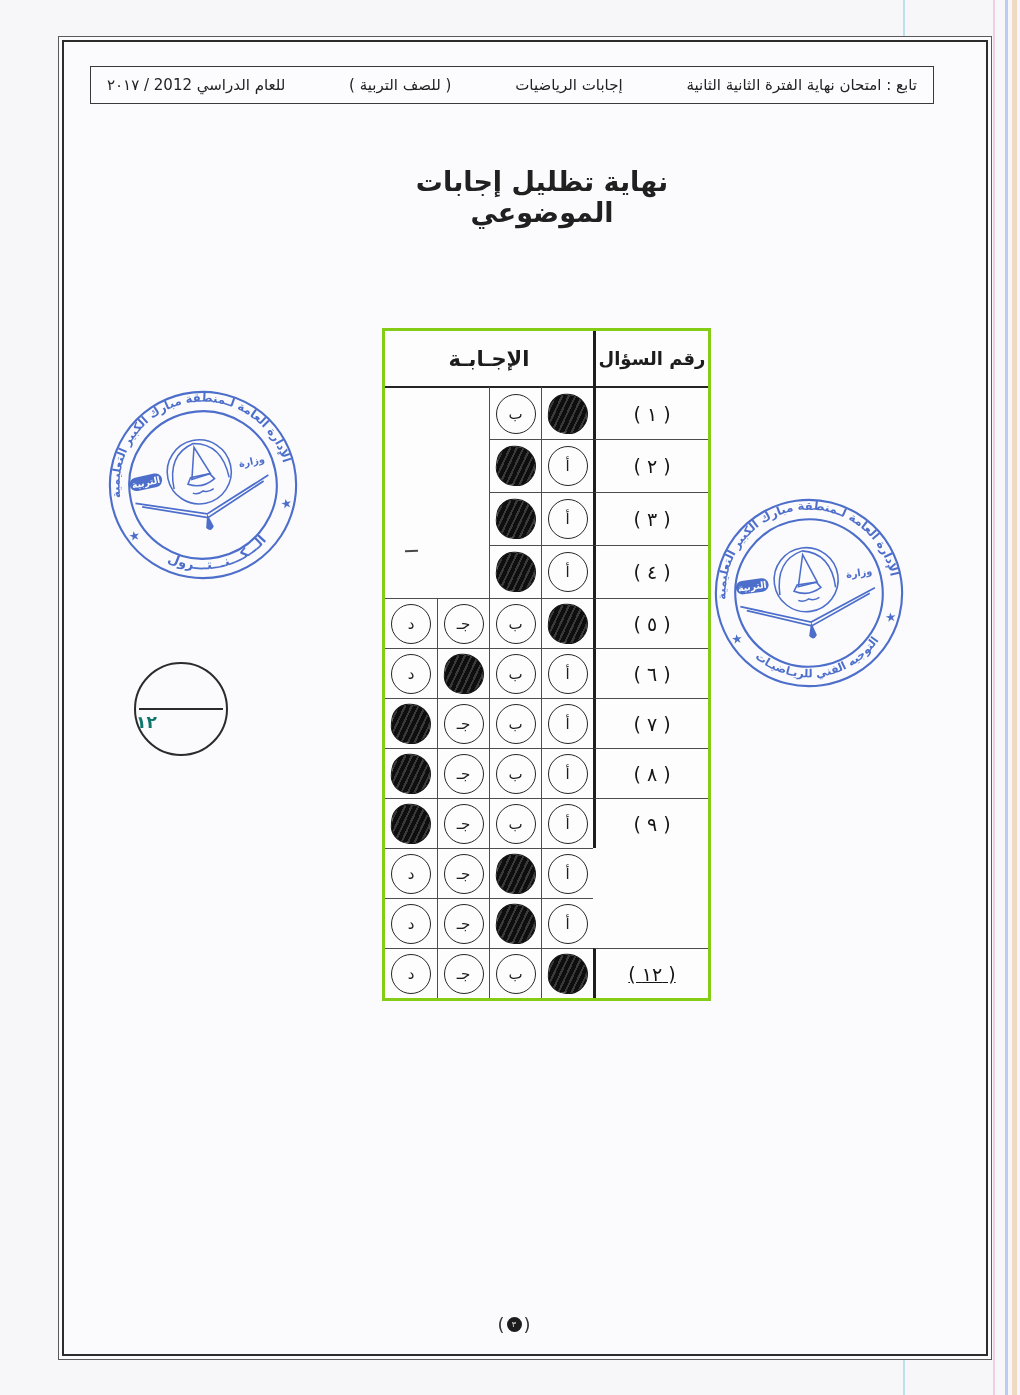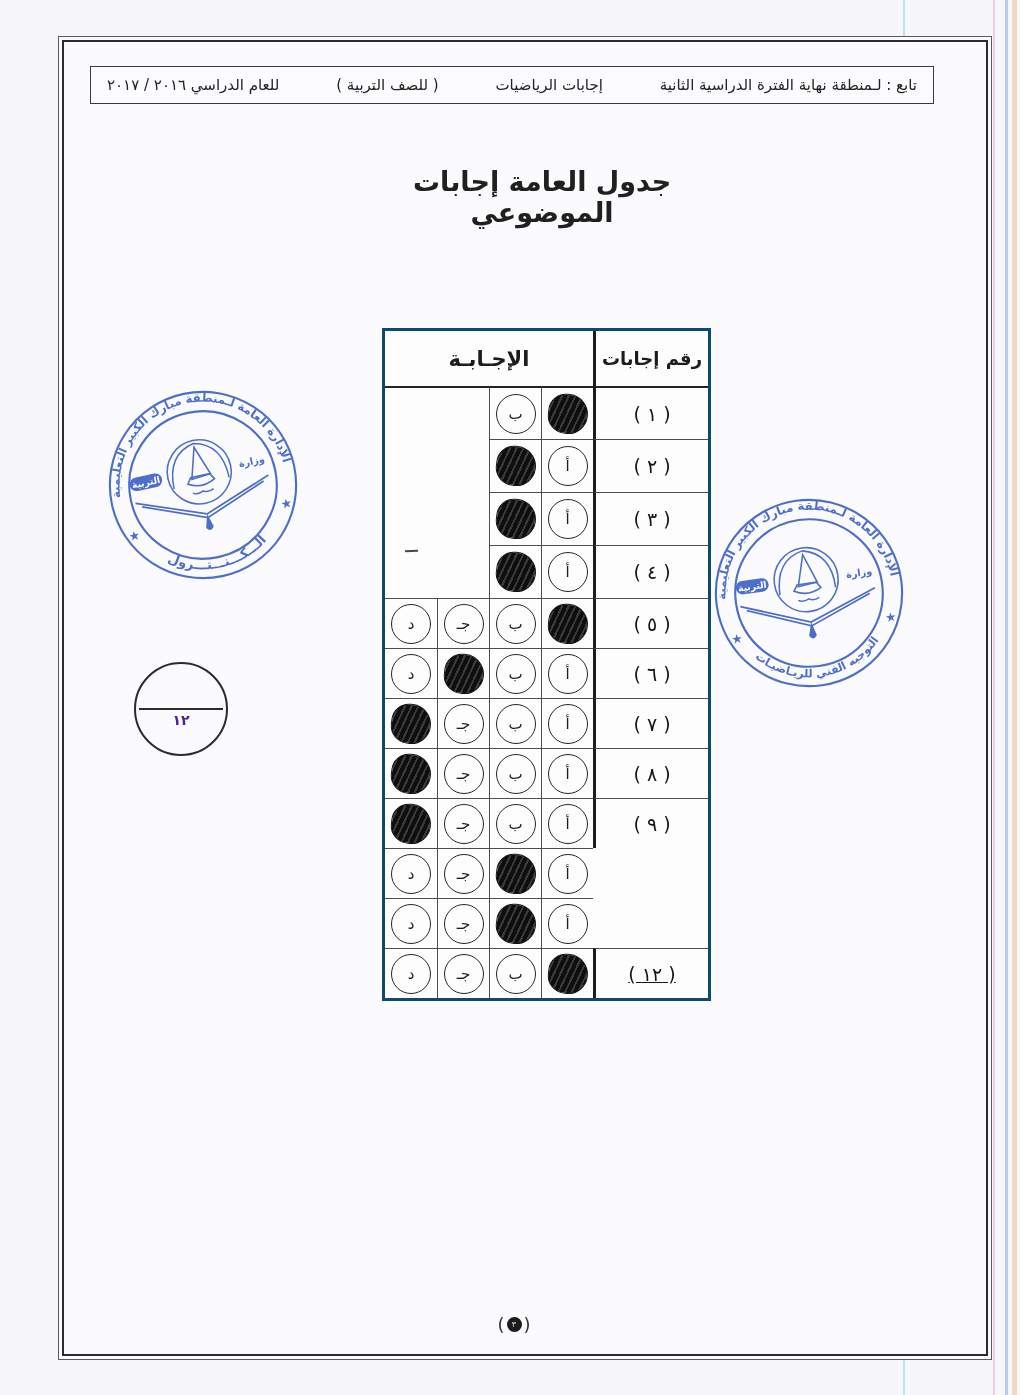--- a/index.html
+++ b/index.html
@@ -29,21 +29,21 @@
   .doc-title{
     position:absolute;left:372px;top:166px;width:340px;text-align:center;
     font-size:27px;font-weight:600;color:#202020;direction:rtl;
   }
   
   .answer-grid{
     position:absolute;left:382px;top:328px;
     display:grid;
     grid-template-columns:52px 52px 52px 52px 115px;
     grid-template-rows:55px repeat(4,53px) repeat(8,50px);
-    border:3px solid #0c4a6e;background:#fdfdfe;
+    border:3px solid #84cc16;background:#fdfdfe;
   }
   .cell{display:flex;align-items:center;justify-content:center;}
   .bt{border-top:1px solid #4d4d4d;}
   .bt2{border-top:2px solid #242424;}
   .bl{border-left:1px solid #4d4d4d;}
   .blq{border-left:3px solid #1d1d1d;}
   .hdr-answer{grid-column:1/5;grid-row:1;font-size:21px;font-weight:bold;direction:rtl;}
   .hdr-question{grid-column:5;grid-row:1;font-size:18px;font-weight:bold;direction:rtl;}
   .merged{grid-column:1/3;grid-row:2/6;position:relative;}
   .merged .dash{position:absolute;left:20px;bottom:46px;width:13px;height:0;
@@ -77,22 +77,22 @@
   .stamp .star{font-size:13px;}
   .stamp-left{left:106px;top:388px;transform:rotate(-12deg);}
   .stamp-right{left:712px;top:496px;transform:rotate(-8deg);}
   
   .grade-circle{
     position:absolute;left:134px;top:662px;width:90px;height:90px;
     border:2px solid #2b2b2b;border-radius:50%;background:transparent;
   }
   .grade-circle .mid-line{position:absolute;left:3px;right:3px;top:44px;border-top:2px solid #2b2b2b;}
   .grade-circle .score{
-    position:absolute;left:0;right:0;top:48px;text-align:center;
-    font-size:14px;font-weight:bold;letter-spacing:6px;color:#4c1d95;
+    position:absolute;left:0;right:0;top:48px;text-align:left;
+    font-size:17px;font-weight:bold;letter-spacing:6px;color:#0f766e;
   }
   
   .page-number{
     position:absolute;left:478px;top:1314px;width:72px;text-align:center;
     font-size:18px;color:#333;display:flex;align-items:center;justify-content:center;gap:2px;
   }
   .page-number .blob{
     display:inline-flex;width:15px;height:15px;border-radius:50%;
     background:#1c1c1c;color:#e8e8e8;font-size:8px;
     align-items:center;justify-content:center;
@@ -106,31 +106,31 @@
 <div class="v-line" style="left:1005px;width:3px;background:rgba(130,160,235,.5);"></div>
 <div class="v-line" style="left:1012px;width:5px;background:rgba(235,195,150,.55);"></div>
 <div class="h-line" style="left:592px;top:436px;width:112px;height:2px;background:rgba(90,195,185,.45);"></div>
 <div class="h-line" style="left:592px;top:842px;width:395px;height:2px;background:rgba(90,195,185,.35);"></div>
 
 <div class="frame-outer">
   <div class="frame-inner"></div>
 </div>
 
 <div class="header-box">
-  <span>تابع : لـمنطقة نهاية الفترة الدراسية الثانية</span>
+  <span>تابع : امتحان نهاية الفترة الثانية الثانية</span>
   <span>إجابات الرياضيات</span>
   <span>( للصف التربية )</span>
-  <span>للعام الدراسي ٢٠١٦ / ٢٠١٧</span>
-</div>
-
-<div class="doc-title">جدول العامة إجابات الموضوعي</div>
+  <span>للعام الدراسي 2012 / ٢٠١٧</span>
+</div>
+
+<div class="doc-title">نهاية تظليل إجابات الموضوعي</div>
 
 <div class="answer-grid" id="answer-grid">
   <div class="cell hdr-answer">الإجـابـة</div>
-  <div class="cell hdr-question blq">رقم إجابات</div>
+  <div class="cell hdr-question blq">رقم السؤال</div>
   <div class="cell merged bt2">
     <span class="dash"></span>
   </div>
 <div class="cell bt2 bl" style="grid-area: 2 / 4;">
       <span class="bubble filled">أ</span>
     </div>
     <div class="cell bt2 bl" style="grid-area: 2 / 3;">
       <span class="bubble">ب</span>
     </div>
     <div class="cell qcell blq bt2" style="grid-area: 2 / 5;">( ١ )</div>

